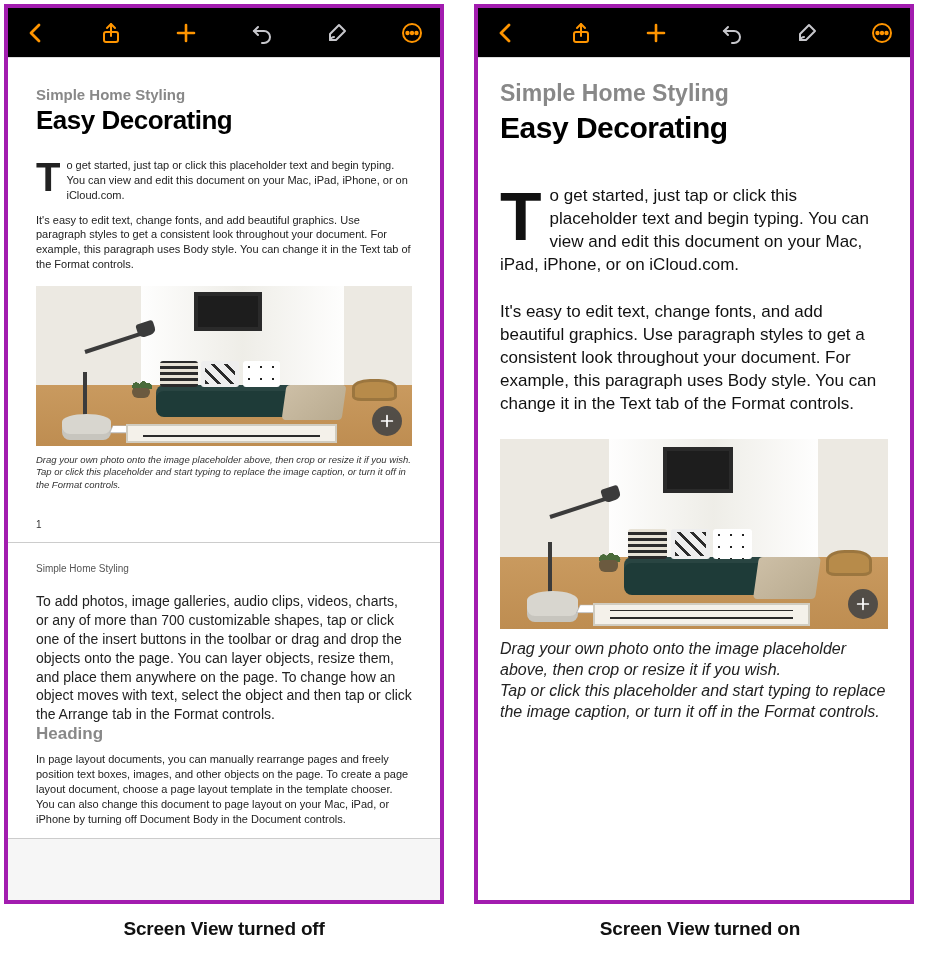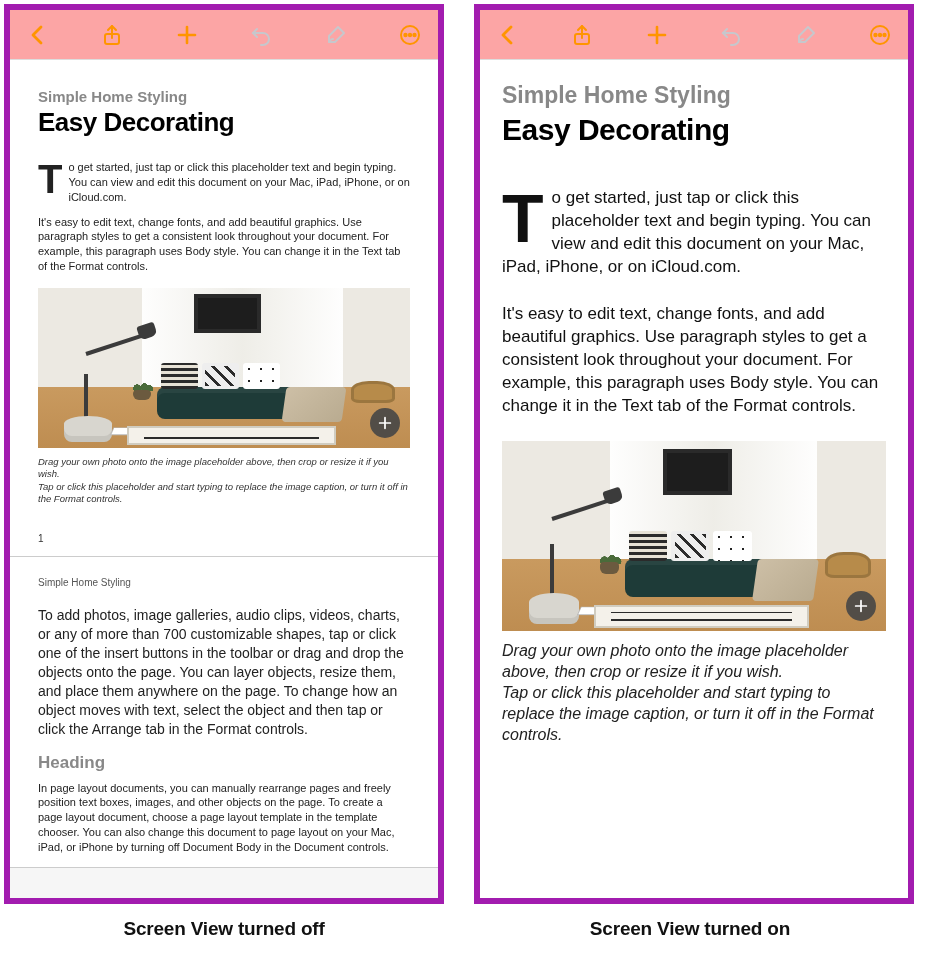--- a/index.html
+++ b/index.html
@@ -5,22 +5,22 @@
   * { box-sizing: border-box; margin: 0; padding: 0; }
   body {
     font-family: -apple-system, "Helvetica Neue", Helvetica, Arial, sans-serif;
     background: #fff;
     width: 936px;
     padding: 4px;
   }
   .row { display: flex; gap: 30px; }
   .phone {
     width: 440px;
-    border: 6px solid #a21caf;
-    background: #fca5a5;
+    border: 4px solid #a21caf;
+    background: #000000;
     height: 900px;
     overflow: hidden;
     position: relative;
   }
   .toolbar {
     height: 50px;
     border-bottom: 1px solid #ddd;
     display: flex;
     align-items: center;
     justify-content: space-between;
@@ -53,21 +53,21 @@
     font-size: 40px;
     font-weight: 800;
     line-height: 0.85;
     padding: 2px 6px 0 0;
   }
   .caption-s { font-size: 9.5px; font-style: italic; color: #333; margin-top: 8px; line-height: 1.3; }
   .pg-num { font-size: 10px; color: #333; margin-top: 28px; }
   .page2 { padding-top: 20px; }
   .p2-subtitle { font-size: 10px; color: #555; }
   .p2-body { font-size: 14px; line-height: 1.35; color: #222; margin-top: 18px; }
-  .p2-heading { font-size: 17px; font-weight: 700; color: #888; margin-top: 14px; }
+  .p2-heading { font-size: 17px; font-weight: 700; color: #888; }
   .p2-body2 { font-size: 11px; line-height: 1.35; color: #222; margin-top: 8px; }
 
   
   .sv-content { padding: 22px 22px 10px 22px; background:#fff; height: 100%; }
   .subtitle-l { color: #888; font-size: 23px; font-weight: 600; }
   .title-l { font-weight: 800; letter-spacing: -0.5px; font-size: 30px; margin-top: 4px; }
   .para-l { font-size: 17px; line-height: 1.35; color: #111; margin-top: 24px; }
   .dropcap-l::first-letter {
     float: left;
     font-size: 68px;
@@ -118,21 +118,21 @@
   .basket { position:absolute; bottom:28%; right:4%; width:12%; height:14%; background:#b78b4a; border-radius:40% 40% 20% 20%; box-shadow: inset 0 0 0 3px rgba(0,0,0,0.15);}
   .plant { position:absolute; bottom:30%; left:24%; width:8%; height:14%; }
   .pot { position:absolute; bottom:0; left:20%; width:60%; height:45%; background:#6b5a3f; border-radius:4px 4px 6px 6px;}
   .leaves { position:absolute; bottom:40%; left:10%; width:80%; height:60%; background: radial-gradient(circle at 30% 80%, #4a6b3a 20%, transparent 21%), radial-gradient(circle at 60% 70%, #4a6b3a 22%, transparent 23%), radial-gradient(circle at 80% 85%, #4a6b3a 18%, transparent 19%);}
   .rug { position:absolute; bottom:2%; left:24%; width:56%; height:12%; background:#f4f1ea;
     box-shadow: inset 0 0 0 2px #d0ccc0;
   }
   .rug::after{ content:""; position:absolute; left:8%; right:8%; top:30%; bottom:30%; background: repeating-linear-gradient(0deg,#2b2b2b 0 2px, transparent 2px 8px);}
   .book { position:absolute; bottom:8%; left:20%; width:12%; height:6%; background:#fff; transform: perspective(40px) rotateX(40deg); border:1px solid #bbb;}
 
-  .captions-row { display:flex; gap: 26px; margin-top: 14px; }
+  .captions-row { display:flex; gap: 36px; margin-top: 14px; }
   .caption-label { width: 440px; text-align:center; font-weight:800; font-size:19px; letter-spacing:-0.2px; color:#111;}
 </style>
 </head>
 <body>
 
 <div class="row">
 
   <div class="phone">
     <div class="toolbar">
       <div class="tbtn" aria-label="Back">

